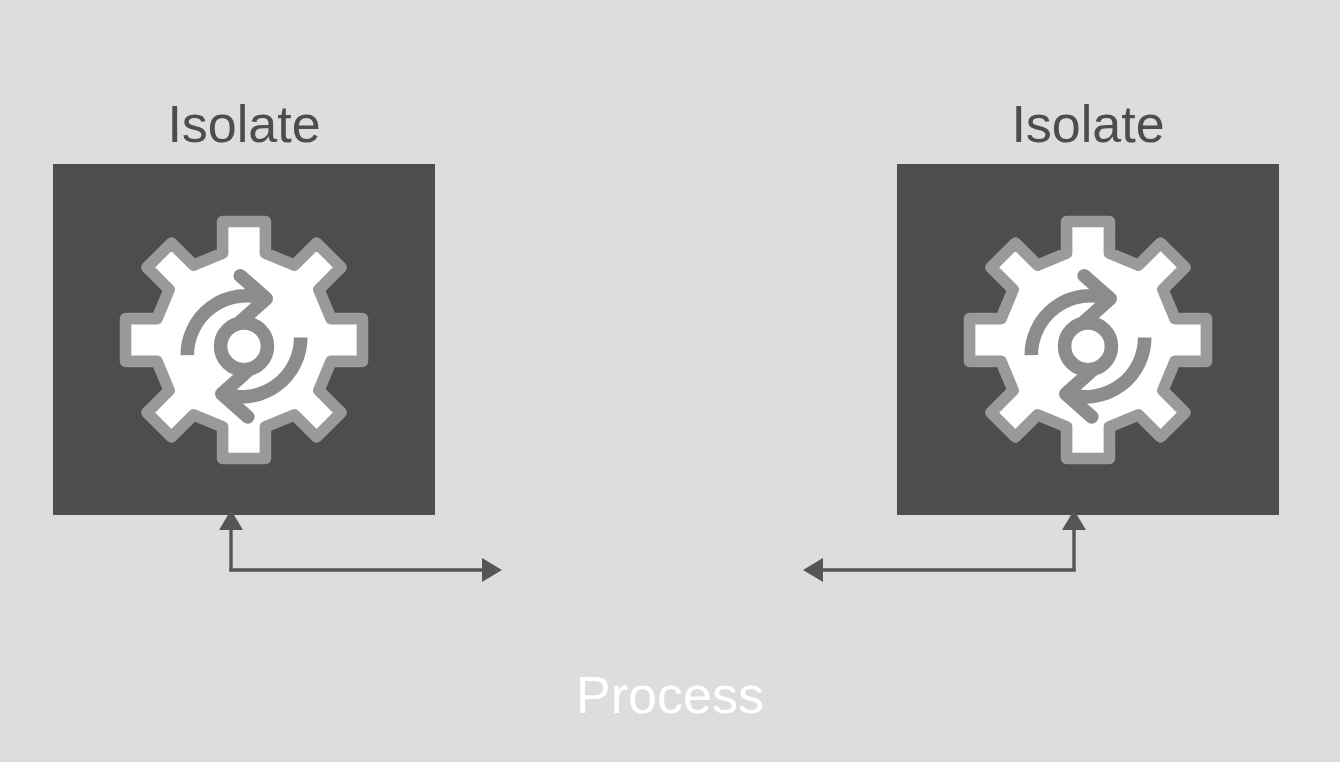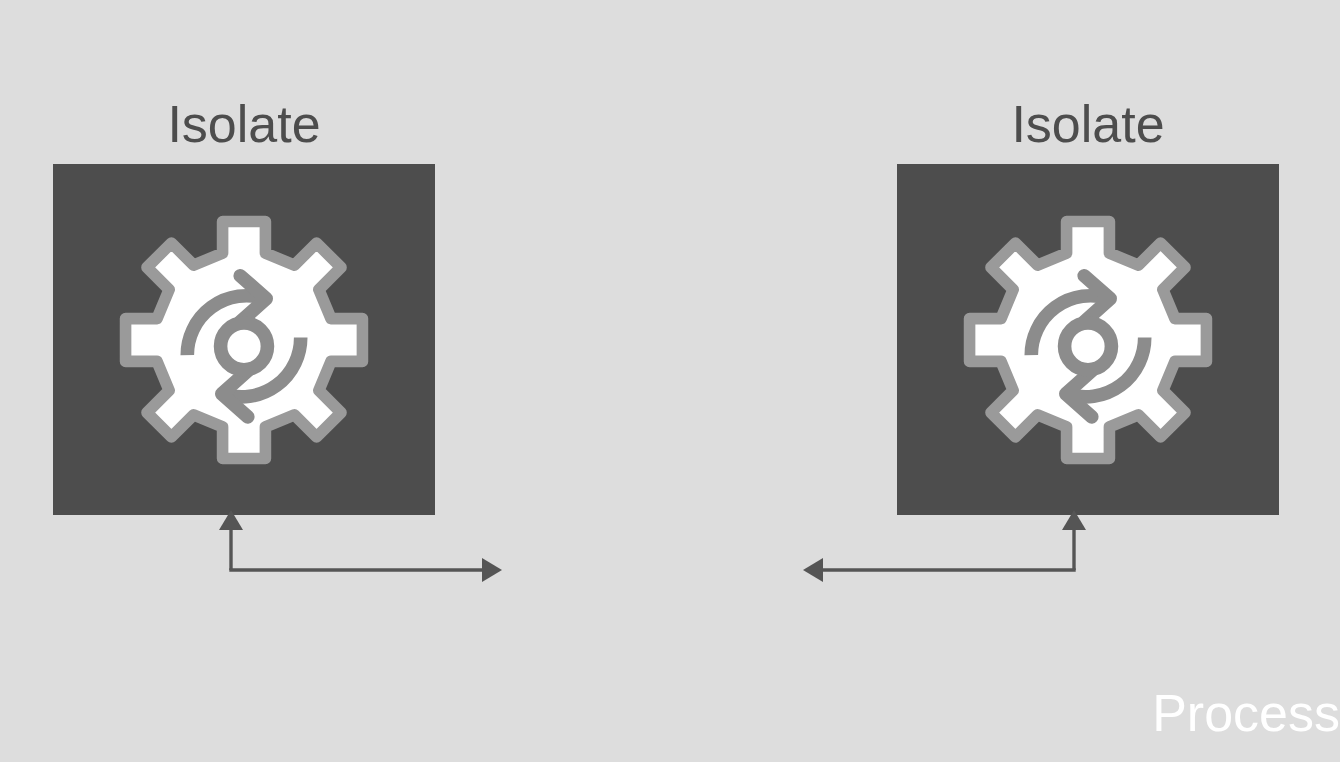--- a/index.html
+++ b/index.html
@@ -88,23 +88,23 @@
     top: 500px;
   }
   .connector.left  { left: 205px; }
   .connector.right { left: 800px; }
   .connector svg { display: block; }
 
   
   .process-caption {
     position: absolute;
     left: 0;
-    top: 682px;
+    top: 664px;
     width: 1340px;
-    text-align: right;
+    text-align: center;
     font-size: 52px;
     line-height: 62px;
     color: #ffffff;
     white-space: nowrap;
   }
 </style>
 </head>
 <body>
 
 <div id="canvas">

